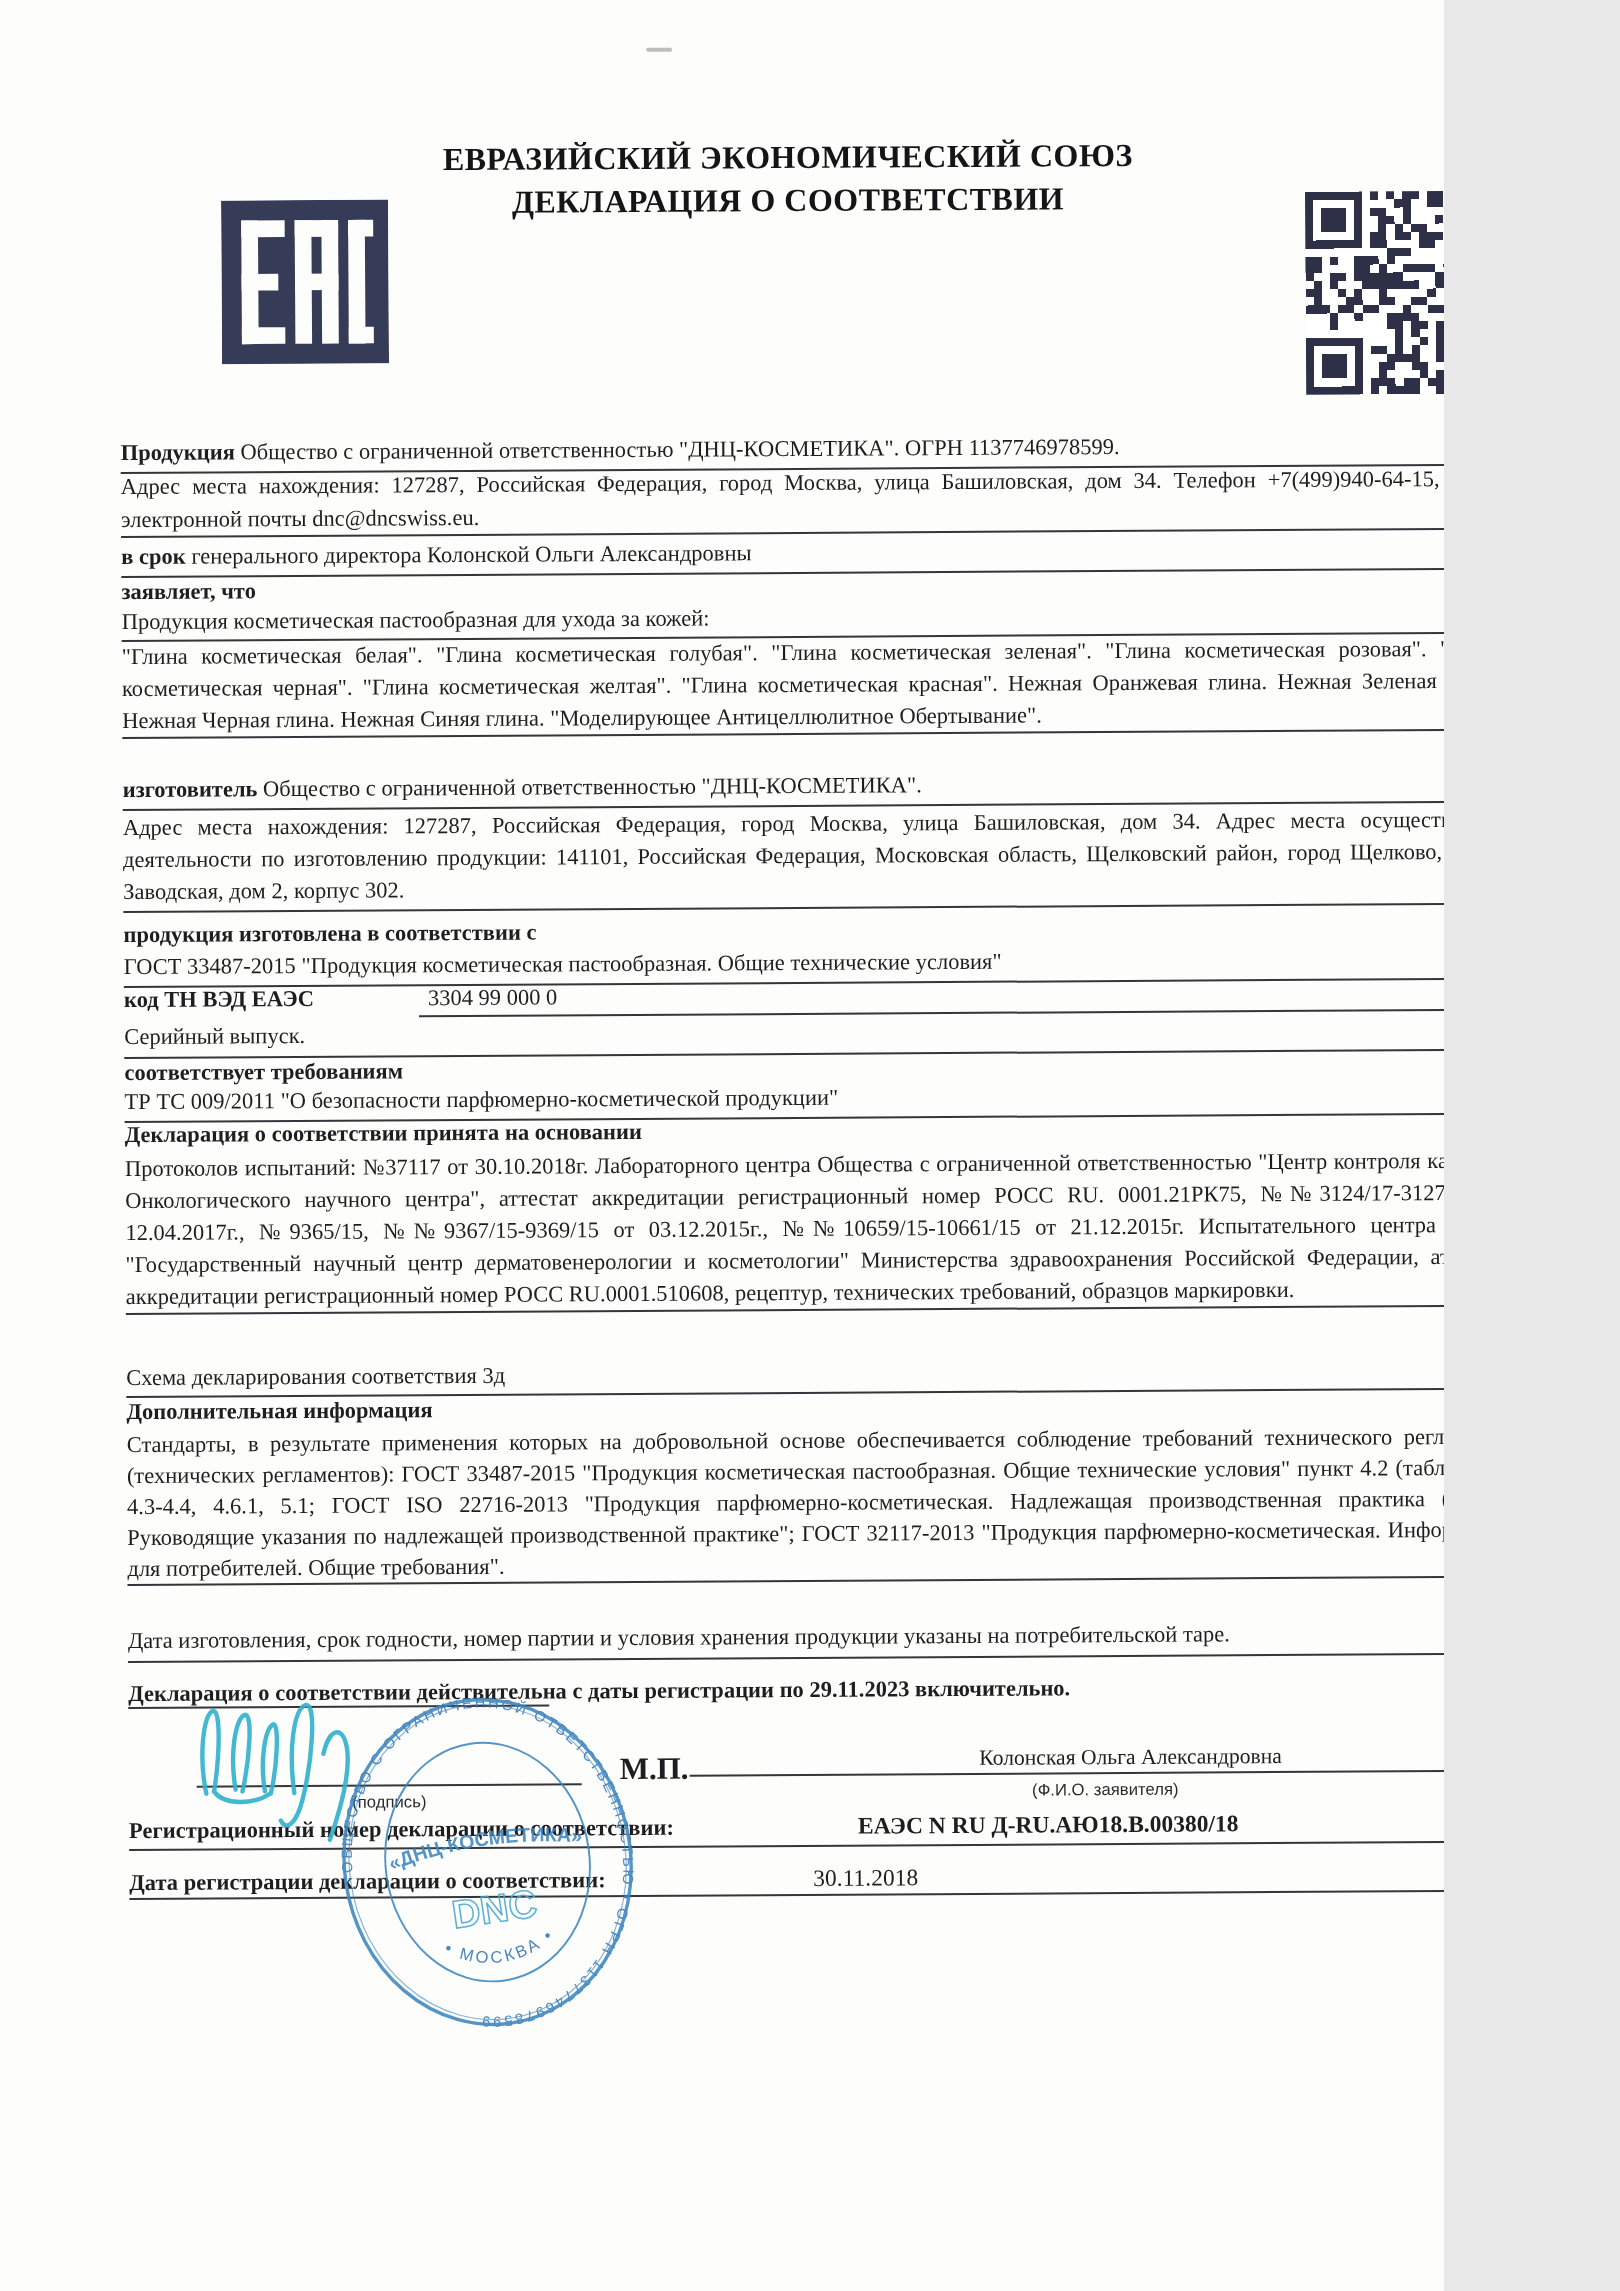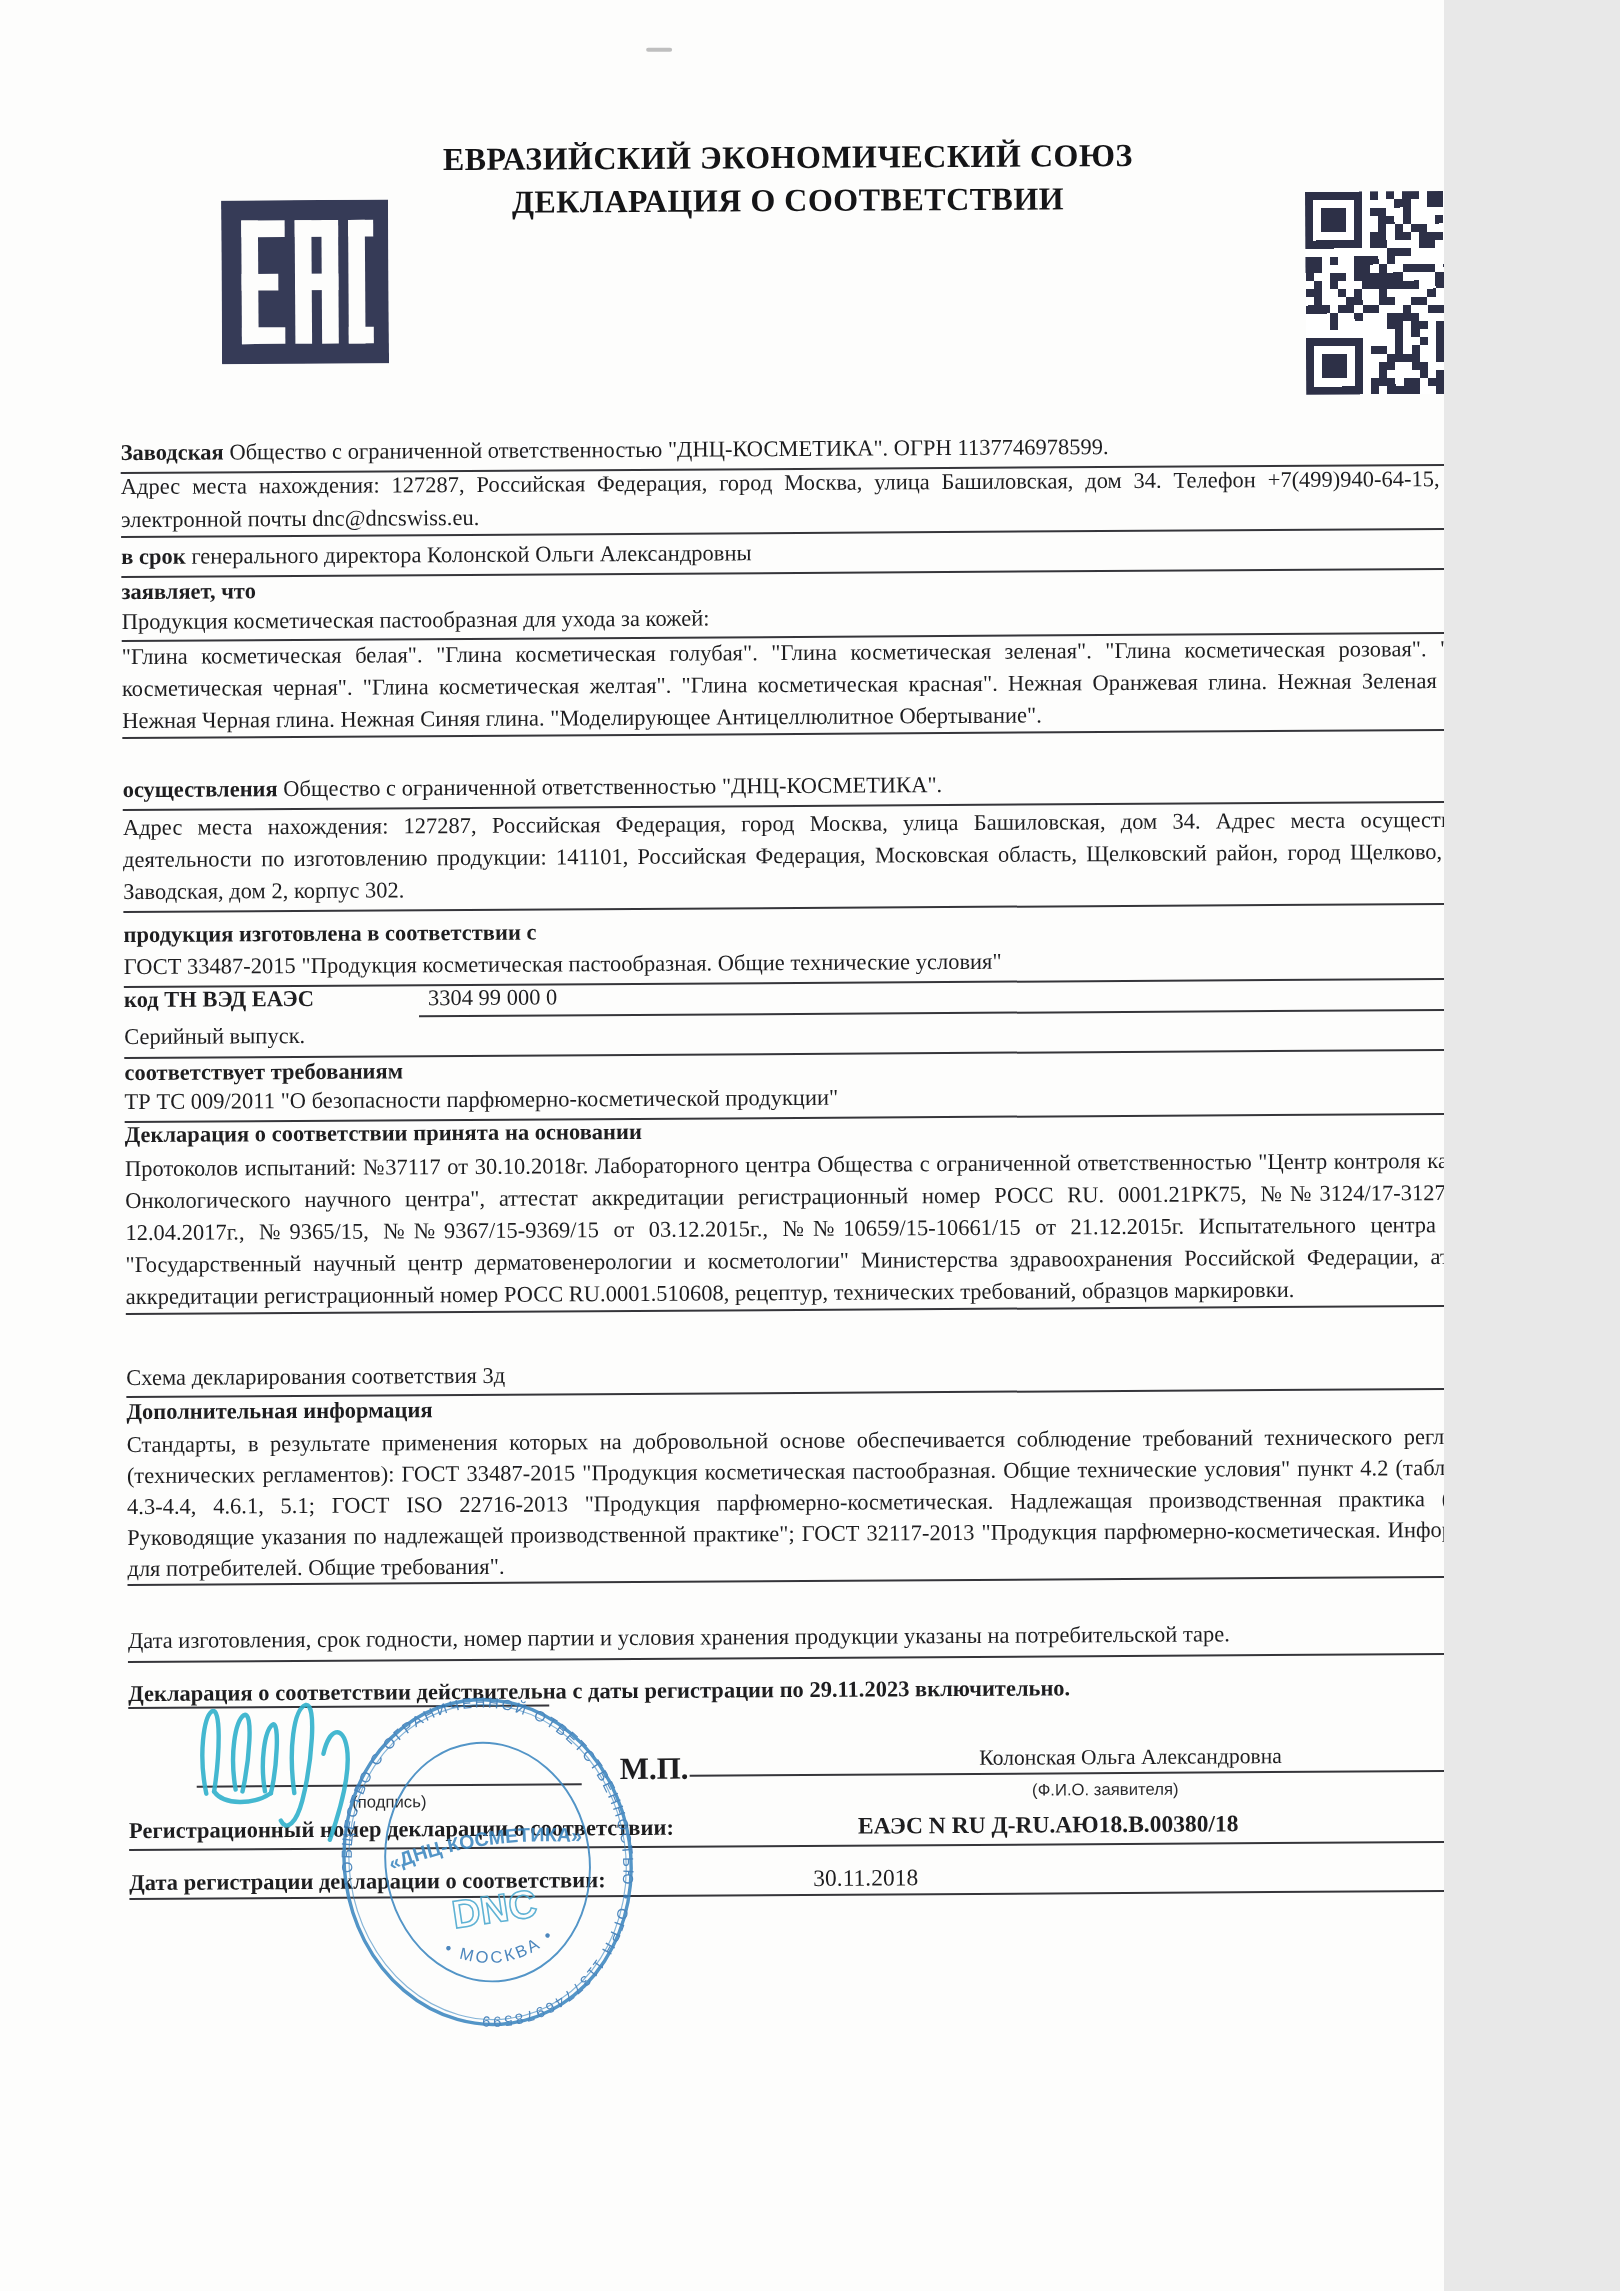--- a/index.html
+++ b/index.html
@@ -244,39 +244,39 @@
             <rect x="1" y="19" width="5" height="5" fill="#ffffff"></rect>
             <rect x="2" y="20" width="3" height="3"></rect>
           <rect x="16" y="16" width="5" height="5"></rect>
             <rect x="17" y="17" width="3" height="3" fill="#ffffff"></rect>
             <rect x="18" y="18" width="1" height="1"></rect>
         </g>
       </svg>
     </div>
 
     <div class="row ul" style="top:439px;padding-bottom:5.9px;">
-      <span class="lbl">Заводская</span>
+      <span class="lbl">Продукция</span>
       <span>Общество с ограниченной ответственностью "ДНЦ-КОСМЕТИКА". ОГРН 1137746978599.</span>
     </div>
 
     <div class="row para ul" style="top:470px;line-height:33px;">Адрес места нахождения: 127287, Российская Федерация, город Москва, улица Башиловская, дом 34. Телефон +7(499)940-64-15, адрес электронной почты dnc@dncswiss.eu.</div>
 
     <div class="row ul" style="top:543px;padding-bottom:5.9px;">
       <span class="lbl">в срок</span>
       <span>генерального директора Колонской Ольги Александровны</span>
     </div>
 
     <div class="row b" style="top:578px;">заявляет, что</div>
 
     <div class="row ul" style="top:608px;padding-bottom:4.9px;">Продукция косметическая пастообразная для ухода за кожей:</div>
 
     <div class="row para ul" style="top:641px;line-height:32px;">"Глина косметическая белая". "Глина косметическая голубая". "Глина косметическая зеленая". "Глина косметическая розовая". "Глина косметическая черная". "Глина косметическая желтая". "Глина косметическая красная". Нежная Оранжевая глина. Нежная Зеленая глина. Нежная Черная глина. Нежная Синяя глина. "Моделирующее Антицеллюлитное Обертывание".</div>
 
     <div class="row ul" style="top:776px;padding-bottom:5.9px;">
-      <span class="lbl">осуществления</span>
+      <span class="lbl">изготовитель</span>
       <span>Общество с ограниченной ответственностью "ДНЦ-КОСМЕТИКА".</span>
     </div>
 
     <div class="row para ul" style="top:812px;line-height:32px;padding-bottom:2.9px;">Адрес места нахождения: 127287, Российская Федерация, город Москва, улица Башиловская, дом 34. Адрес места осуществления деятельности по изготовлению продукции: 141101, Российская Федерация, Московская область, Щелковский район, город Щелково, улица Заводская, дом 2, корпус 302.</div>
 
     <div class="row b" style="top:921px;">продукция изготовлена в соответствии с</div>
 
     <div class="row ul" style="top:953px;padding-bottom:5.9px;">ГОСТ 33487-2015 "Продукция косметическая пастообразная. Общие технические условия"</div>
 
     <div class="row" style="top:986px;">

